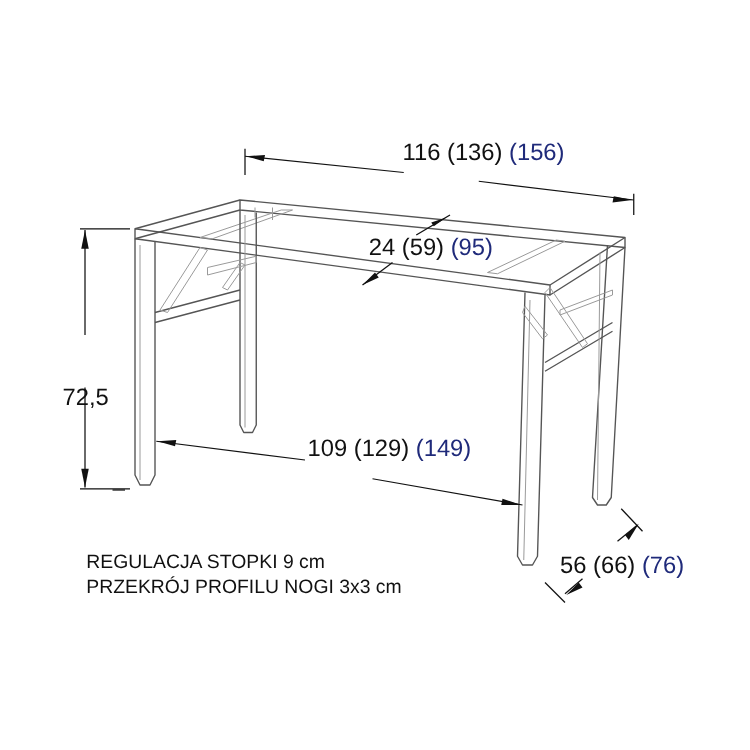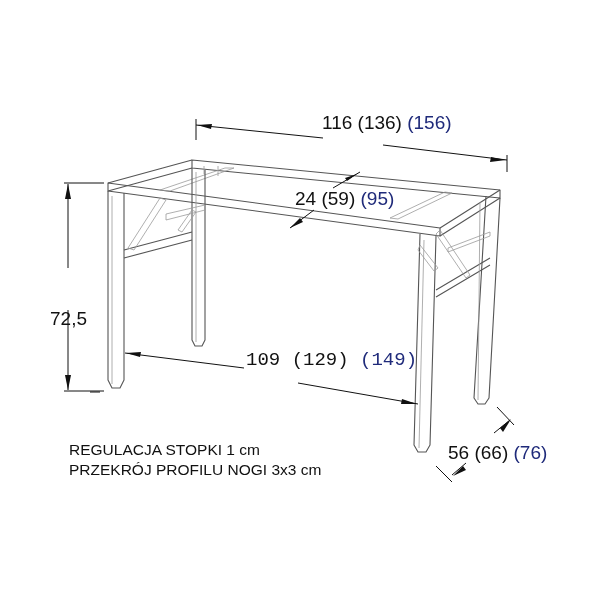--- a/index.html
+++ b/index.html
@@ -105,26 +105,26 @@
 <div class="lbl" style="left:295px; top:190px;">
   <span>24</span>
   <span>(59)</span>
   <span class="blue">(95)</span>
 </div>
 
 <div class="lbl" style="left:50px; top:279px;margin-top:31px;">
   <span>72,5</span>
 </div>
 
-<div class="lbl" style="left:246px; top:351px;font-family:Liberation Mono, monospace;">
+<div class="lbl" style="left:246px; top:351px;">
   <span>109</span>
   <span>(129)</span>
   <span class="blue">(149)</span>
 </div>
 
 <div class="lbl" style="left:448px; top:444px;text-align:right;">
   <span>56</span>
   <span>(66)</span>
   <span class="blue">(76)</span>
 </div>
 
-<div class="note" style="left:69px; top:440px;">REGULACJA STOPKI 1 cm</div>
+<div class="note" style="left:69px; top:440px;">REGULACJA STOPKI 9 cm</div>
 <div class="note" style="left:69px; top:460px;">PRZEKRÓJ PROFILU NOGI 3x3 cm</div>
 
 </body></html>

